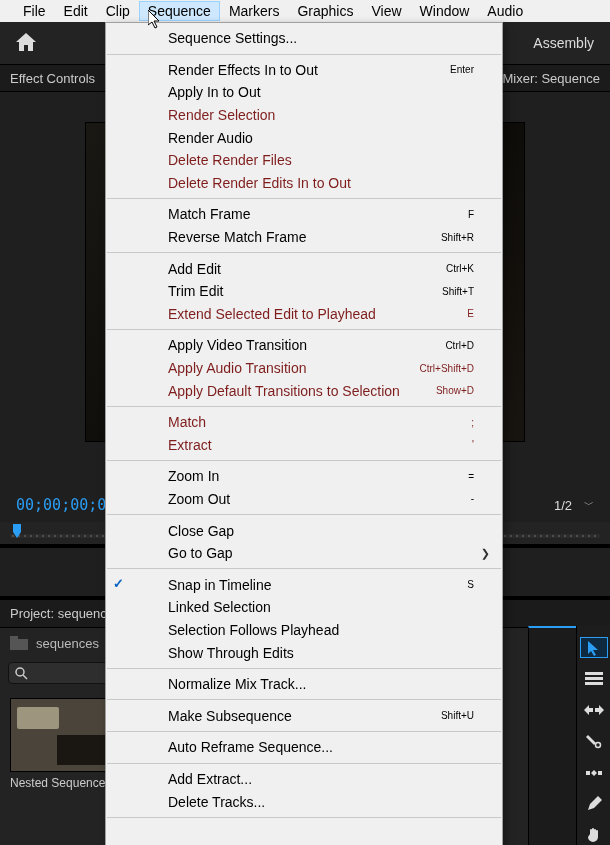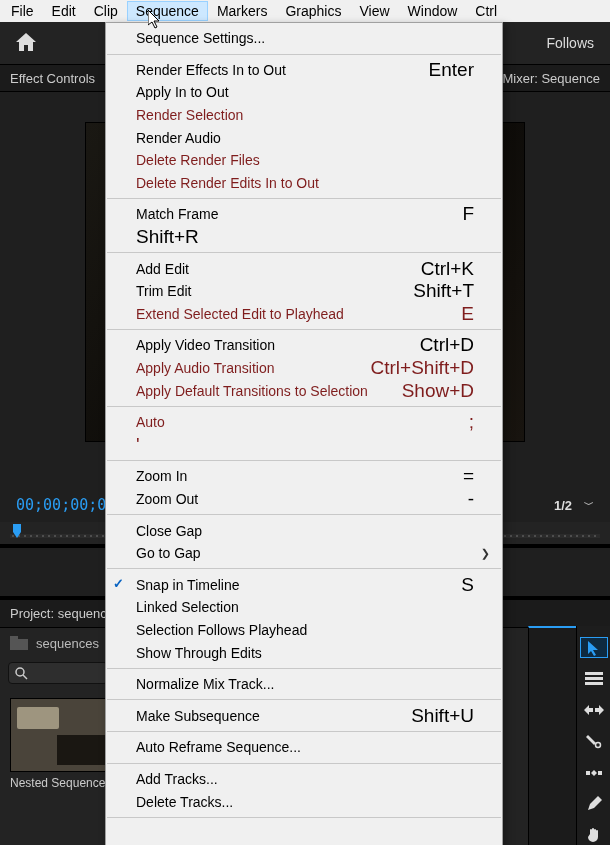--- a/index.html
+++ b/index.html
@@ -15,21 +15,21 @@
       background: #232323;
       overflow: hidden;
       position: relative;
     }
     
     .menubar {
       background: #f0f0f0;
       height: 22px;
       display: flex;
       align-items: center;
-      padding: 0 2px;
+      padding: 0 14px;
       position: relative;
       z-index: 5;
     }
     .menubar-item {
       padding: 2px 9px;
       font-size: 14px;
       color: #000;
       cursor: default;
     }
     .menubar-item.active {
@@ -93,21 +93,20 @@
       justify-content: space-between;
       padding: 0 16px;
     }
     .timecode { color: #2a9df4; font-size: 15px; font-family: Consolas, monospace; }
     .zoom-dd {
       color: #ddd;
       font-size: 14px;
       display: flex;
       align-items: center;
       gap: 12px;
-      font-weight: bold;
     }
     .zoom-dd .chev { font-size: 10px; color: #aaa; }
     
     .ruler {
       background: #232323;
       height: 22px;
       position: relative;
       padding: 0 10px;
     }
     .ruler .track {
@@ -256,22 +255,22 @@
     }
     .menu-item {
       display: flex;
       align-items: center;
       height: 22.6px;
       padding: 0 28px 0 30px;
       color: #000;
       position: relative;
     }
     .menu-item.disabled { color: #7f1d1d; }
-    .menu-item .label { flex: 1; font-size: 14px; }
-    .menu-item .shortcut { font-size: 19px; color: inherit; }
+    .menu-item .label { flex: 1; font-size: 14px; margin-left: 32px; }
+    .menu-item .shortcut { font-size: 10px; color: inherit; }
     .menu-item .check {
       position: absolute;
       left: 7px;
       top: 3px;
       color: #0a64c2;
       font-weight: bold;
     }
     .menu-item .sub {
       position: absolute;
       right: 12px;
@@ -289,34 +288,34 @@
 
 <div class="menubar">
     <div class="menubar-item">File</div>
     <div class="menubar-item">Edit</div>
     <div class="menubar-item">Clip</div>
     <div class="menubar-item active">Sequence</div>
     <div class="menubar-item">Markers</div>
     <div class="menubar-item">Graphics</div>
     <div class="menubar-item">View</div>
     <div class="menubar-item">Window</div>
-    <div class="menubar-item">Ctrl</div>
+    <div class="menubar-item">Audio</div>
   </div>
 
 <svg class="cursor" width="16" height="20" viewBox="0 0 16 20">
   <polygon points="0,0 0,15 4,12 7,18 9,17 6,11 11,11" fill="#fff" stroke="#000" stroke-width="1"></polygon>
 </svg>
 
 <div class="topbar">
   <span class="home-icon">
     <svg width="20" height="18" viewBox="0 0 20 18">
         <path fill="#ddd" d="M10 0 L20 9 H17 V18 H12 V12 H8 V18 H3 V9 H0 Z"></path>
       </svg>
   </span>
-  <span class="assembly">Follows</span>
+  <span class="assembly">Assembly</span>
 </div>
 
 <div class="panel-row">
   <span>Effect Controls</span>
   <span>Mixer: Sequence</span>
 </div>
 
 <div class="preview-area">
   <div class="preview-box"></div>
 </div>
@@ -441,20 +440,21 @@
     </div>
     <div class="menu-item disabled">
       <span class="label">Delete Render Edits In to Out</span>
     </div>
     <div class="menu-sep"></div>
     <div class="menu-item">
       <span class="label">Match Frame</span>
       <span class="shortcut">F</span>
     </div>
     <div class="menu-item">
+      <span class="label">Reverse Match Frame</span>
       <span class="shortcut">Shift+R</span>
     </div>
     <div class="menu-sep"></div>
     <div class="menu-item">
       <span class="label">Add Edit</span>
       <span class="shortcut">Ctrl+K</span>
     </div>
     <div class="menu-item">
       <span class="label">Trim Edit</span>
       <span class="shortcut">Shift+T</span>
@@ -471,24 +471,25 @@
     <div class="menu-item disabled">
       <span class="label">Apply Audio Transition</span>
       <span class="shortcut">Ctrl+Shift+D</span>
     </div>
     <div class="menu-item disabled">
       <span class="label">Apply Default Transitions to Selection</span>
       <span class="shortcut">Show+D</span>
     </div>
     <div class="menu-sep"></div>
     <div class="menu-item disabled">
-      <span class="label">Auto</span>
+      <span class="label">Match</span>
       <span class="shortcut">;</span>
     </div>
     <div class="menu-item disabled">
+      <span class="label">Extract</span>
       <span class="shortcut">'</span>
     </div>
     <div class="menu-sep"></div>
     <div class="menu-item">
       <span class="label">Zoom In</span>
       <span class="shortcut">=</span>
     </div>
     <div class="menu-item">
       <span class="label">Zoom Out</span>
       <span class="shortcut">-</span>
@@ -524,20 +525,20 @@
     <div class="menu-item">
       <span class="label">Make Subsequence</span>
       <span class="shortcut">Shift+U</span>
     </div>
     <div class="menu-sep"></div>
     <div class="menu-item">
       <span class="label">Auto Reframe Sequence...</span>
     </div>
     <div class="menu-sep"></div>
     <div class="menu-item">
-      <span class="label">Add Tracks...</span>
+      <span class="label">Add Extract...</span>
     </div>
     <div class="menu-item">
       <span class="label">Delete Tracks...</span>
     </div>
     <div class="menu-sep"></div>
     <div class="menu-item"></div>
   </div>
 
 </body></html>

